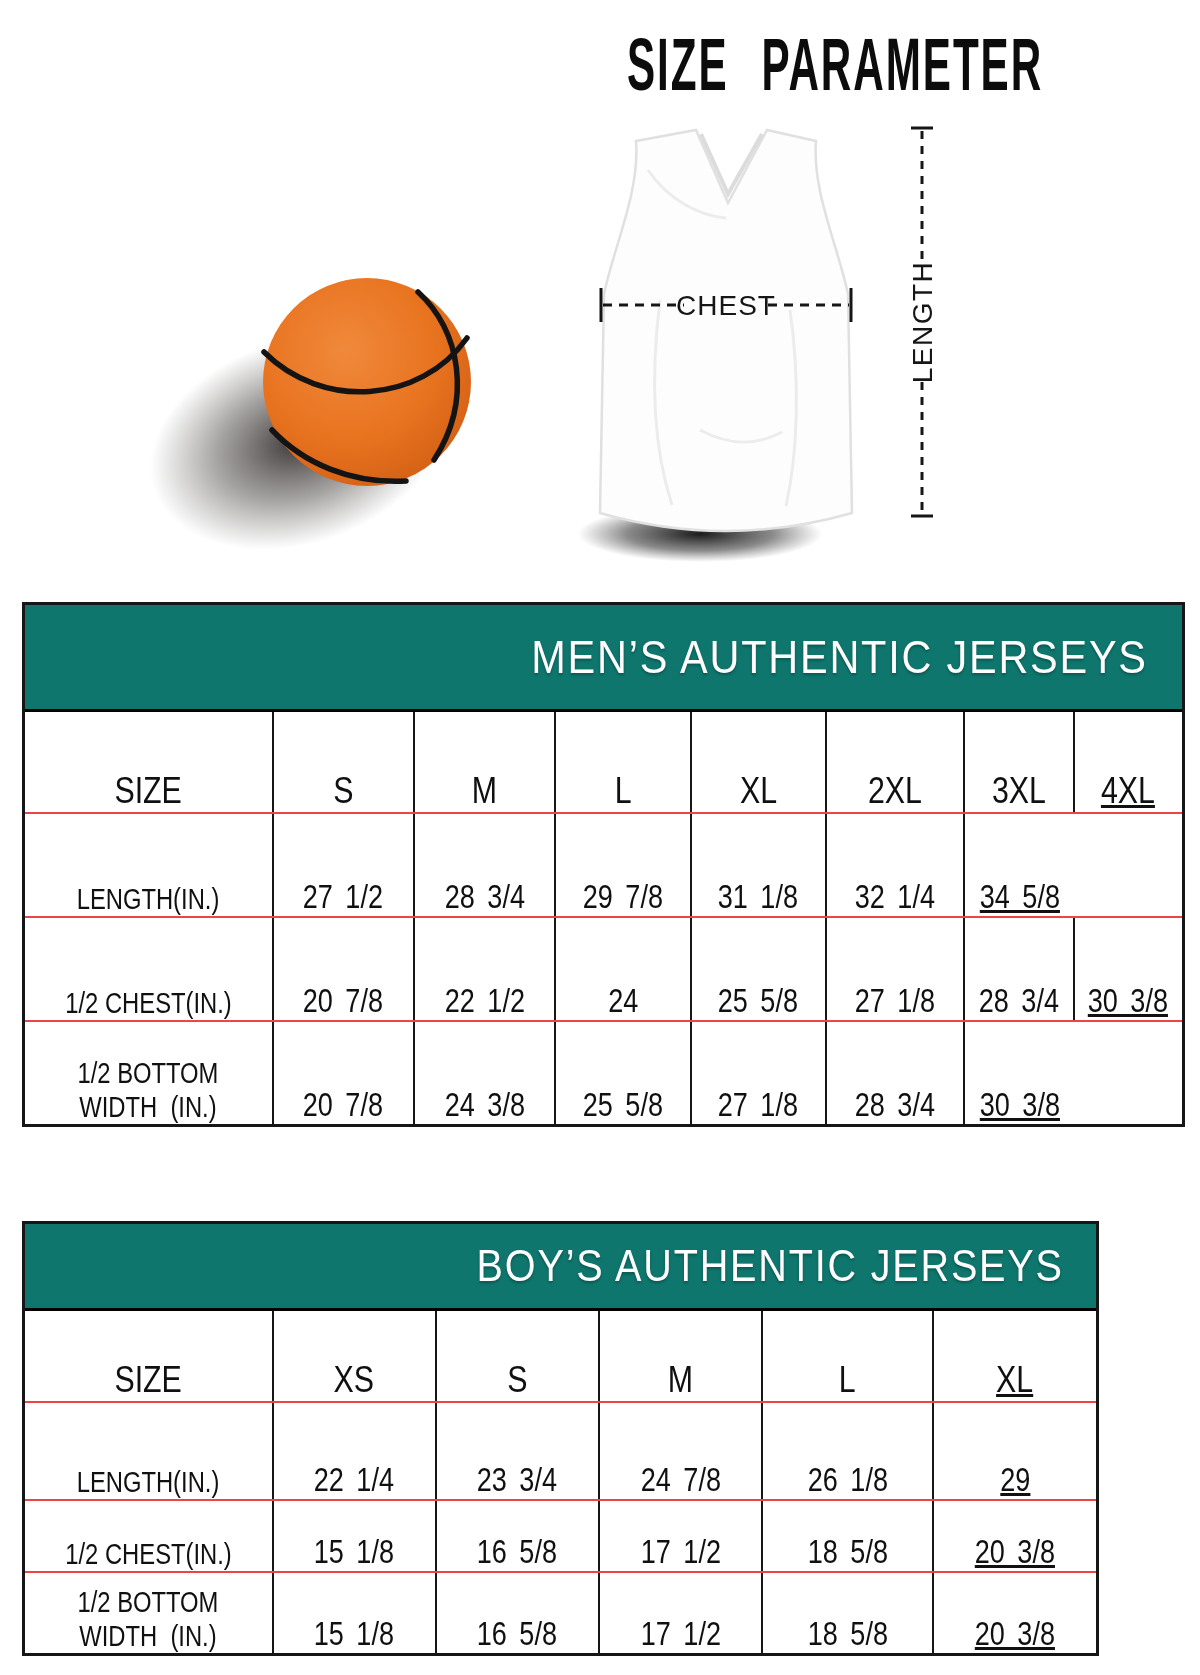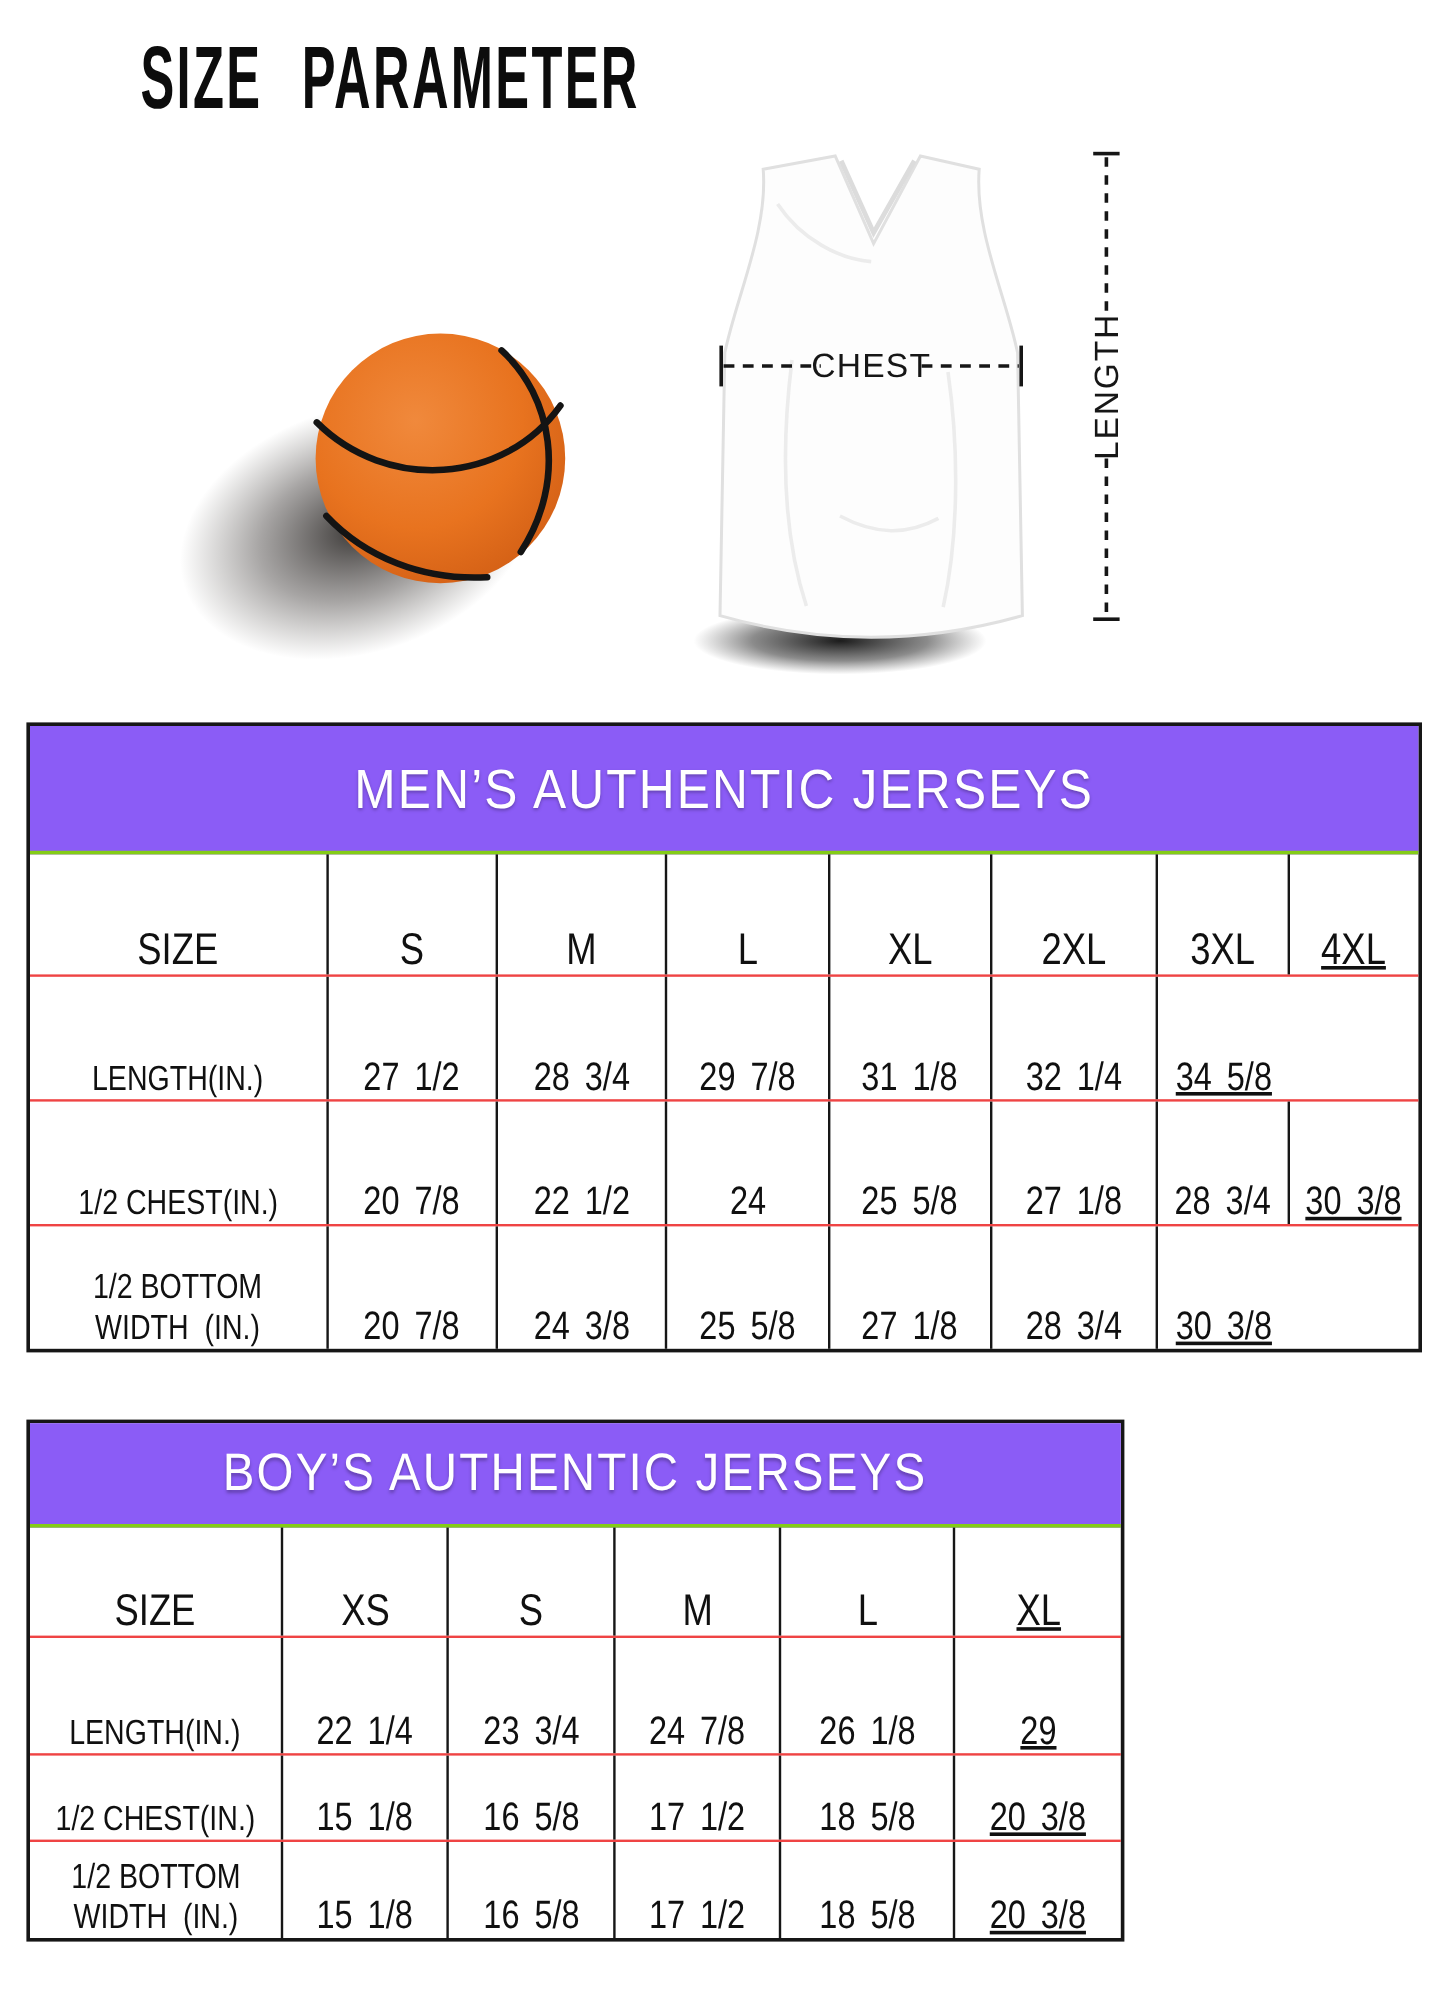--- a/index.html
+++ b/index.html
@@ -2,42 +2,42 @@
 <html><head>
 <meta charset="utf-8">
 <style>
   html,body { margin:0; padding:0; background:#ffffff; }
   .page {
     position:relative; width:1200px; height:1675px; background:#ffffff;
     overflow:hidden; font-family:"Liberation Sans", sans-serif; color:#111;
   }
 
   
-  .title { position:absolute; top:26px; left:0; width:1160px; height:80px; text-align:left; }
+  .title { position:absolute; top:26px; left:0; width:1160px; height:80px; text-align:right; }
   .title-text {
     display:inline-block; font-size:66px; font-weight:700; color:#0c0c0c;
     letter-spacing:3px; word-spacing:30px; white-space:nowrap;
     transform:scale(0.64,1.12); transform-origin:center;
   }
 
   
   .fig { position:absolute; top:0; left:0; }
   .measure-text { font-family:"Liberation Sans", sans-serif; fill:#161616; }
 
   
   .size-table {
     position:absolute; left:22px; background:#ffffff;
     border:3px solid #161616; box-sizing:border-box;
   }
   .mens { top:602px; width:1163px; }
-  .boys { top:1183px; width:915px; }
+  .boys { top:1221px; width:1077px; }
 
   .band {
-    background:#8b5cf6; border-bottom:3px solid #84cc16;
-    display:flex; align-items:center; justify-content:center;
+    background:#0f766e; border-bottom:3px solid #000000;
+    display:flex; align-items:center; justify-content:flex-end;
   }
   .mens .band { height:104px; }
   .boys .band { height:84px; }
   .band-text {
     display:inline-block; color:#ffffff; font-size:46px; letter-spacing:2px;
     white-space:nowrap; transform:scaleX(0.9); transform-origin:center;
     text-shadow:0 2px 3px rgba(0,0,0,0.28);
   }
   .boys .band-text { font-size:44px; }
 

